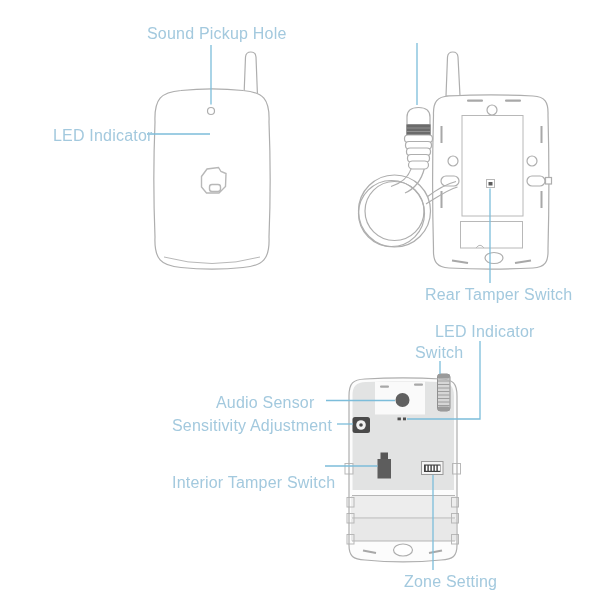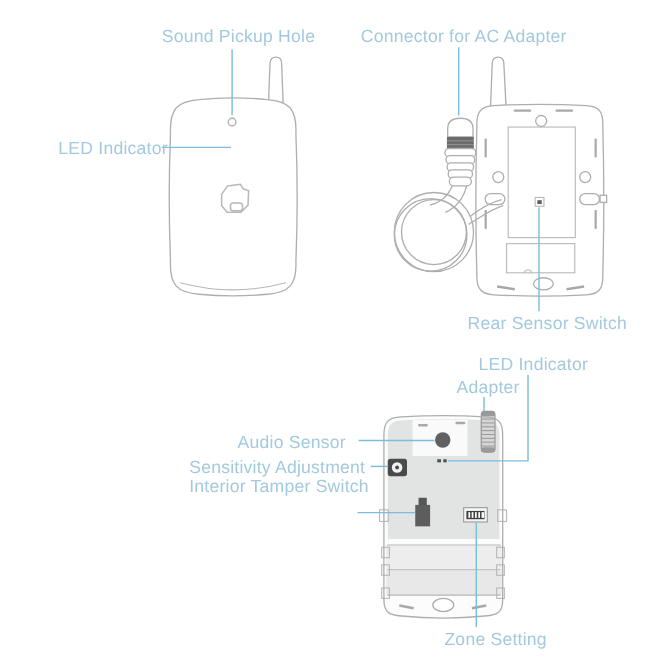--- a/index.html
+++ b/index.html
@@ -194,22 +194,21 @@
       <polyline class="ld" points="407,419 480,419 480,341"></polyline>
       <line class="ld" x1="440" y1="361" x2="440" y2="374"></line>
       <line class="ld" x1="326" y1="400.5" x2="395" y2="400.5"></line>
       <line class="ld" x1="337" y1="424" x2="353" y2="424"></line>
       <line class="ld" x1="325" y1="466" x2="377.5" y2="466"></line>
       <line class="ld" x1="433" y1="475" x2="433" y2="570"></line>
     </g>
   </svg>
 
   <div class="label" style="left:147px;top:25px;">Sound Pickup Hole</div>
-  <div class="label" style="left:328px;top:25px;">Connector for AC Adapter</div>
   <div class="label" style="left:53px;top:127px;">LED Indicator</div>
-  <div class="label" style="left:425px;top:286px;">Rear Sensor Switch</div>
+  <div class="label" style="left:425px;top:286px;">Rear Tamper Switch</div>
   <div class="label" style="left:435px;top:323px;">LED Indicator</div>
-  <div class="label" style="left:415px;top:344px;">Adapter</div>
+  <div class="label" style="left:415px;top:344px;">Switch</div>
   <div class="label" style="left:216px;top:394px;">Audio Sensor</div>
   <div class="label" style="left:172px;top:417px;">Sensitivity Adjustment</div>
-  <div class="label" style="left:172px;top:434px;">Interior Tamper Switch</div>
+  <div class="label" style="left:172px;top:474px;">Interior Tamper Switch</div>
   <div class="label" style="left:404px;top:573px;">Zone Setting</div>
 </div>
 
 </body></html>

